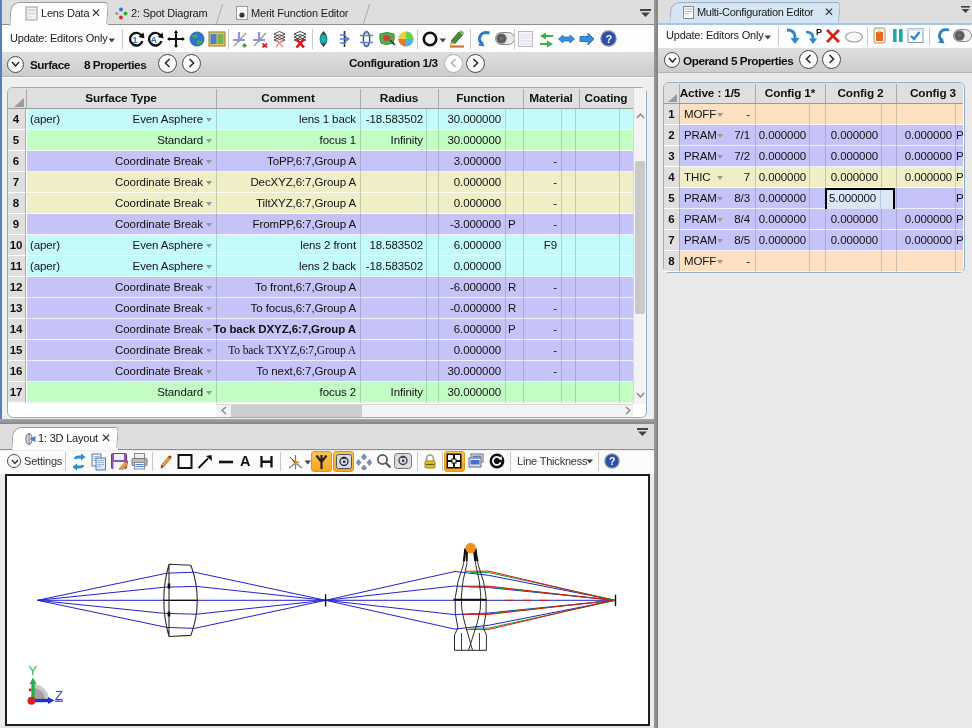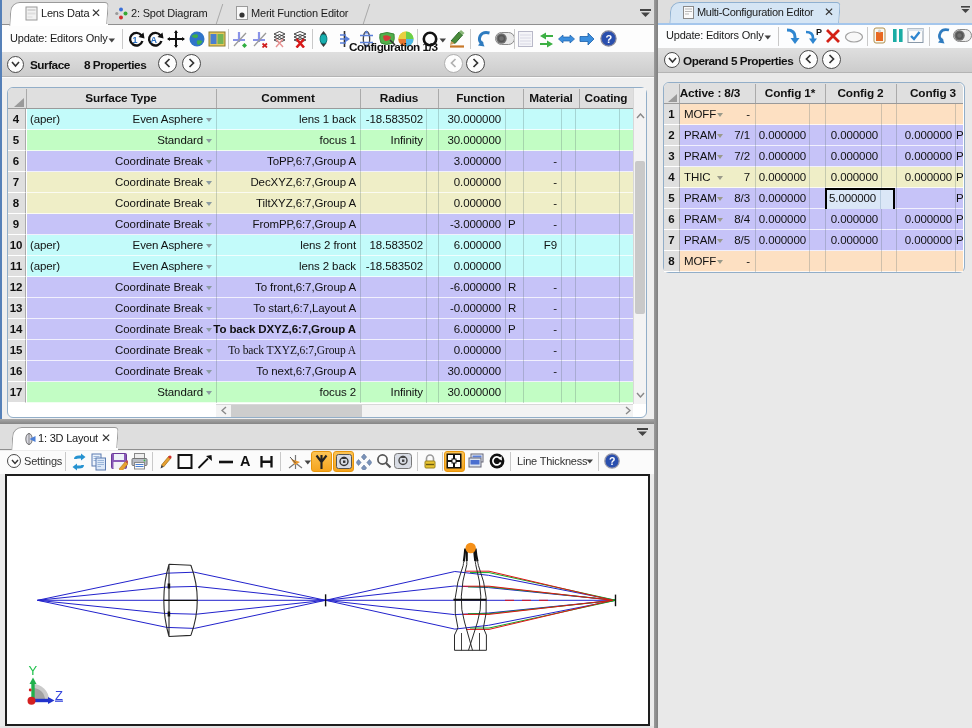--- a/index.html
+++ b/index.html
@@ -173,21 +173,21 @@
 <div class="bandtxt" style="left:30px;top:58px;">Surface</div>
 <div class="bandtxt" style="left:84px;top:58px;">8 Properties</div>
 <div class="cbtn" style="left:158px;top:54px;width:19px;height:19px;"></div>
     <svg class="abs" style="left:164px;top:58px;" width="7" height="10">
       <path d="M5.5 1 L1.5 5 L5.5 9" fill="none" stroke="#333" stroke-width="1.7"></path>
     </svg>
 <div class="cbtn" style="left:182px;top:54px;width:19px;height:19px;"></div>
     <svg class="abs" style="left:188px;top:58px;" width="7" height="10">
       <path d="M1.5 1 L5.5 5 L1.5 9" fill="none" stroke="#333" stroke-width="1.7"></path>
     </svg>
-<div class="bandtxt" style="left:349px;top:40px;">Configuration 1/3</div>
+<div class="bandtxt" style="left:349px;top:56px;">Configuration 1/3</div>
 <div class="cbtn" style="left:444px;top:54px;width:19px;height:19px;border-color:#b0b0b0;"></div>
     <svg class="abs" style="left:450px;top:58px;" width="7" height="10">
       <path d="M5.5 1 L1.5 5 L5.5 9" fill="none" stroke="#b0b0b0" stroke-width="1.7"></path>
     </svg>
 <div class="cbtn" style="left:466px;top:54px;width:19px;height:19px;"></div>
     <svg class="abs" style="left:472px;top:58px;" width="7" height="10">
       <path d="M1.5 1 L5.5 5 L1.5 9" fill="none" stroke="#333" stroke-width="1.7"></path>
     </svg>
 <div class="abs" style="left:0;top:78px;width:654px;height:341px;background:#efefef;"></div>
 <div class="abs" style="left:7px;top:87px;width:640px;height:331px;background:#fff;border:1.5px solid #92aec8;border-radius:6px;"></div>
@@ -393,21 +393,21 @@
 <div class="abs" style="left:438px;top:298px;width:1px;height:21px;background:rgba(90,110,110,0.28);"></div>
 <div class="abs" style="left:505px;top:298px;width:1px;height:21px;background:rgba(90,110,110,0.28);"></div>
 <div class="abs" style="left:523px;top:298px;width:1px;height:21px;background:rgba(90,110,110,0.28);"></div>
 <div class="abs" style="left:561px;top:298px;width:1px;height:21px;background:rgba(90,110,110,0.28);"></div>
 <div class="abs" style="left:575px;top:298px;width:1px;height:21px;background:rgba(90,110,110,0.28);"></div>
 <div class="abs" style="left:619px;top:298px;width:1px;height:21px;background:rgba(90,110,110,0.28);"></div>
 <div class="rr" style="left:203px;top:302px;">Coordinate Break</div>
 <svg class="abs" style="left:206px;top:307px;" width="7" height="5">
       <polygon points="0,0 6,0 3,4" fill="#8a9aa0"></polygon>
     </svg>
-<div class="rr" style="left:356px;top:302px;">To start,6:7,Layout A</div>
+<div class="rr" style="left:356px;top:302px;">To focus,6:7,Group A</div>
 <div class="rr" style="left:501px;top:302px;">-0.000000</div>
 <div class="tv" style="left:508px;top:302px;">R</div>
 <div class="rr" style="left:557px;top:302px;">-</div>
 <div class="abs" style="left:8px;top:319px;width:18px;height:21px;background:#dfdfdf;border-bottom:1px solid #fff;border-right:1px solid #aaa;"></div>
 <div class="tv b" style="left:8px;top:323px;width:16px;text-align:center;">14</div>
 <div class="abs" style="left:27px;top:319px;width:606px;height:21px;background:#c6c3f8;border-bottom:1px solid rgba(255,255,255,0.75);"></div>
 <div class="abs" style="left:216px;top:319px;width:1px;height:21px;background:rgba(90,110,110,0.28);"></div>
 <div class="abs" style="left:360px;top:319px;width:1px;height:21px;background:rgba(90,110,110,0.28);"></div>
 <div class="abs" style="left:426px;top:319px;width:1px;height:21px;background:rgba(90,110,110,0.28);"></div>
 <div class="abs" style="left:438px;top:319px;width:1px;height:21px;background:rgba(90,110,110,0.28);"></div>
@@ -760,21 +760,21 @@
     <svg class="abs" style="left:147px;top:54px;" width="7" height="10">
       <path d="M5.5 1 L1.5 5 L5.5 9" fill="none" stroke="#333" stroke-width="1.7"></path>
     </svg>
 <div class="cbtn" style="left:164px;top:50px;width:19px;height:19px;"></div>
     <svg class="abs" style="left:170px;top:54px;" width="7" height="10">
       <path d="M1.5 1 L5.5 5 L1.5 9" fill="none" stroke="#333" stroke-width="1.7"></path>
     </svg>
 </div>
 <div class="abs" style="left:663px;top:82px;width:302px;height:191px;background:#fff;border:1.5px solid #92aec8;border-radius:6px;"></div>
 <div class="abs" style="left:664px;top:83px;width:299px;height:21px;background:#dfdfdf;border-bottom:1px solid #9a9a9a;border-radius:5px 5px 0 0;"></div>
-<div class="bandtxt" style="left:679px;top:86px;width:62px;text-align:center;letter-spacing:-0.15px;">Active : 8/3</div>
+<div class="bandtxt" style="left:679px;top:86px;width:62px;text-align:center;letter-spacing:-0.15px;">Active : 1/5</div>
 <div class="bandtxt" style="left:755px;top:86px;width:70px;text-align:center;letter-spacing:-0.15px;">Config 1*</div>
 <div class="bandtxt" style="left:825px;top:86px;width:71px;text-align:center;letter-spacing:-0.15px;">Config 2</div>
 <div class="bandtxt" style="left:896px;top:86px;width:74px;text-align:center;letter-spacing:-0.15px;">Config 3</div>
 <div class="abs" style="left:679px;top:84px;width:1px;height:19px;background:#aaa;"></div>
 <div class="abs" style="left:755px;top:84px;width:1px;height:19px;background:#aaa;"></div>
 <div class="abs" style="left:825px;top:84px;width:1px;height:19px;background:#aaa;"></div>
 <div class="abs" style="left:896px;top:84px;width:1px;height:19px;background:#aaa;"></div>
 <svg class="abs" style="left:668px;top:94px;" width="9" height="8">
     <polygon points="0,8 9,8 9,0" fill="#9a9a9a"></polygon>
   </svg>

